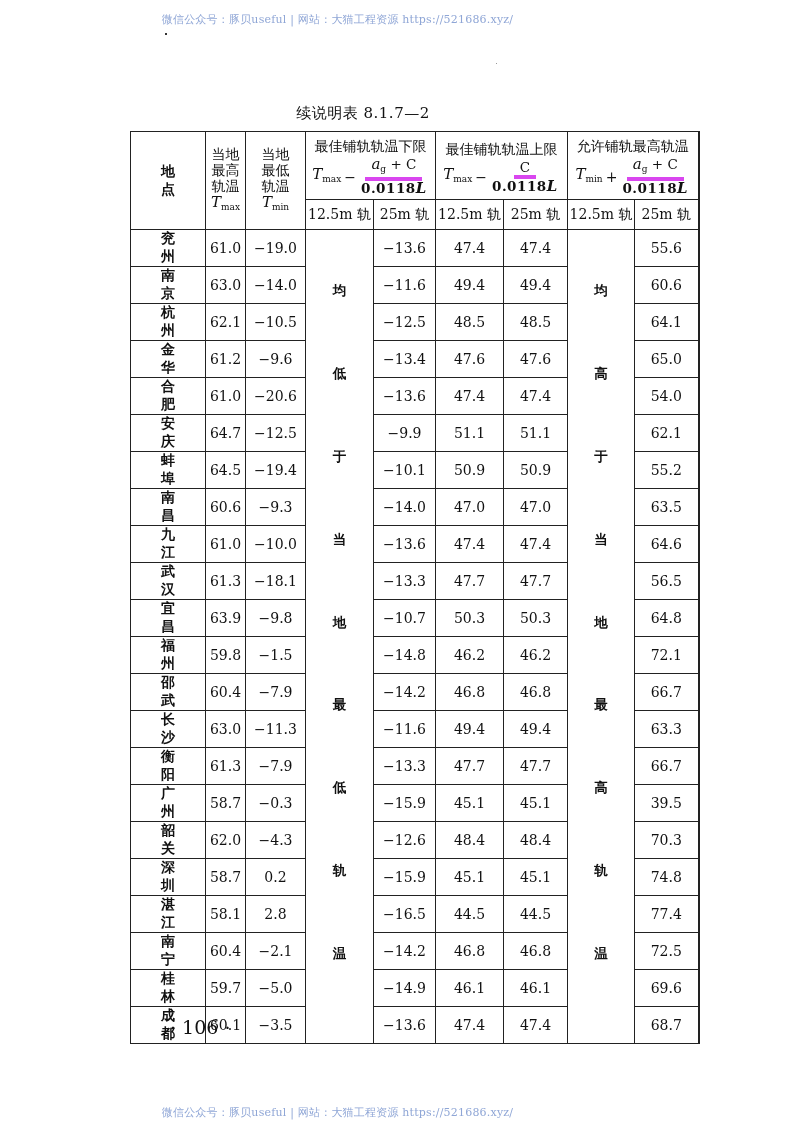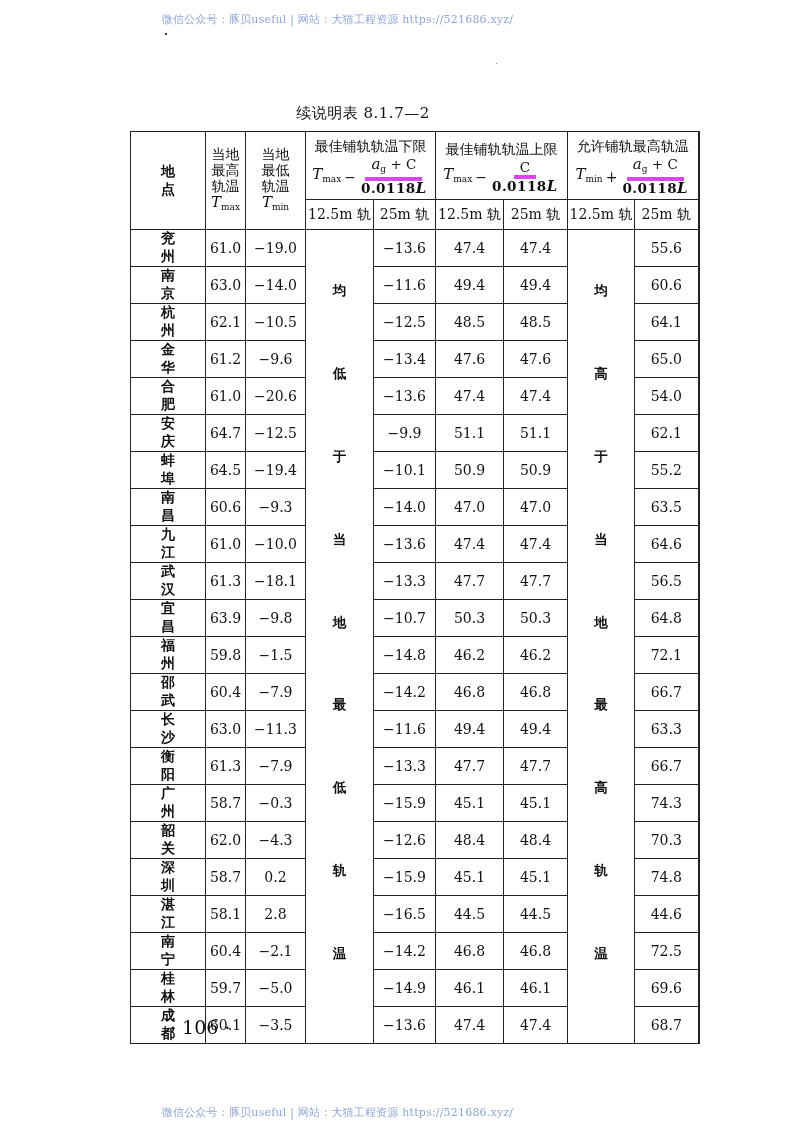--- a/index.html
+++ b/index.html
@@ -273,21 +273,21 @@
         <td>47.7</td>
         <td class="outer-right">66.7</td>
       </tr>
       <tr>
         <td class="city">广州</td>
         <td>58.7</td>
         <td>−0.3</td>
         <td>−15.9</td>
         <td>45.1</td>
         <td>45.1</td>
-        <td class="outer-right">74.3</td>
+        <td class="outer-right">39.5</td>
       </tr>
       <tr>
         <td class="city">韶关</td>
         <td>62.0</td>
         <td>−4.3</td>
         <td>−12.6</td>
         <td>48.4</td>
         <td>48.4</td>
         <td class="outer-right">70.3</td>
       </tr>
@@ -300,21 +300,21 @@
         <td>45.1</td>
         <td class="outer-right">74.8</td>
       </tr>
       <tr>
         <td class="city">湛江</td>
         <td>58.1</td>
         <td>2.8</td>
         <td>−16.5</td>
         <td>44.5</td>
         <td>44.5</td>
-        <td class="outer-right">44.6</td>
+        <td class="outer-right">77.4</td>
       </tr>
       <tr>
         <td class="city">南宁</td>
         <td>60.4</td>
         <td>−2.1</td>
         <td>−14.2</td>
         <td>46.8</td>
         <td>46.8</td>
         <td class="outer-right">72.5</td>
       </tr>

